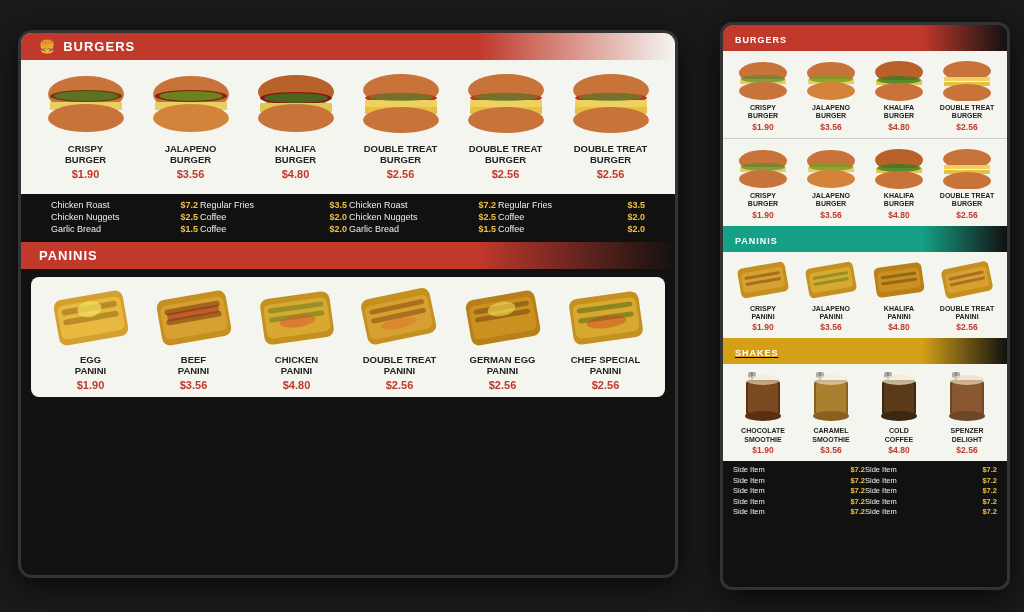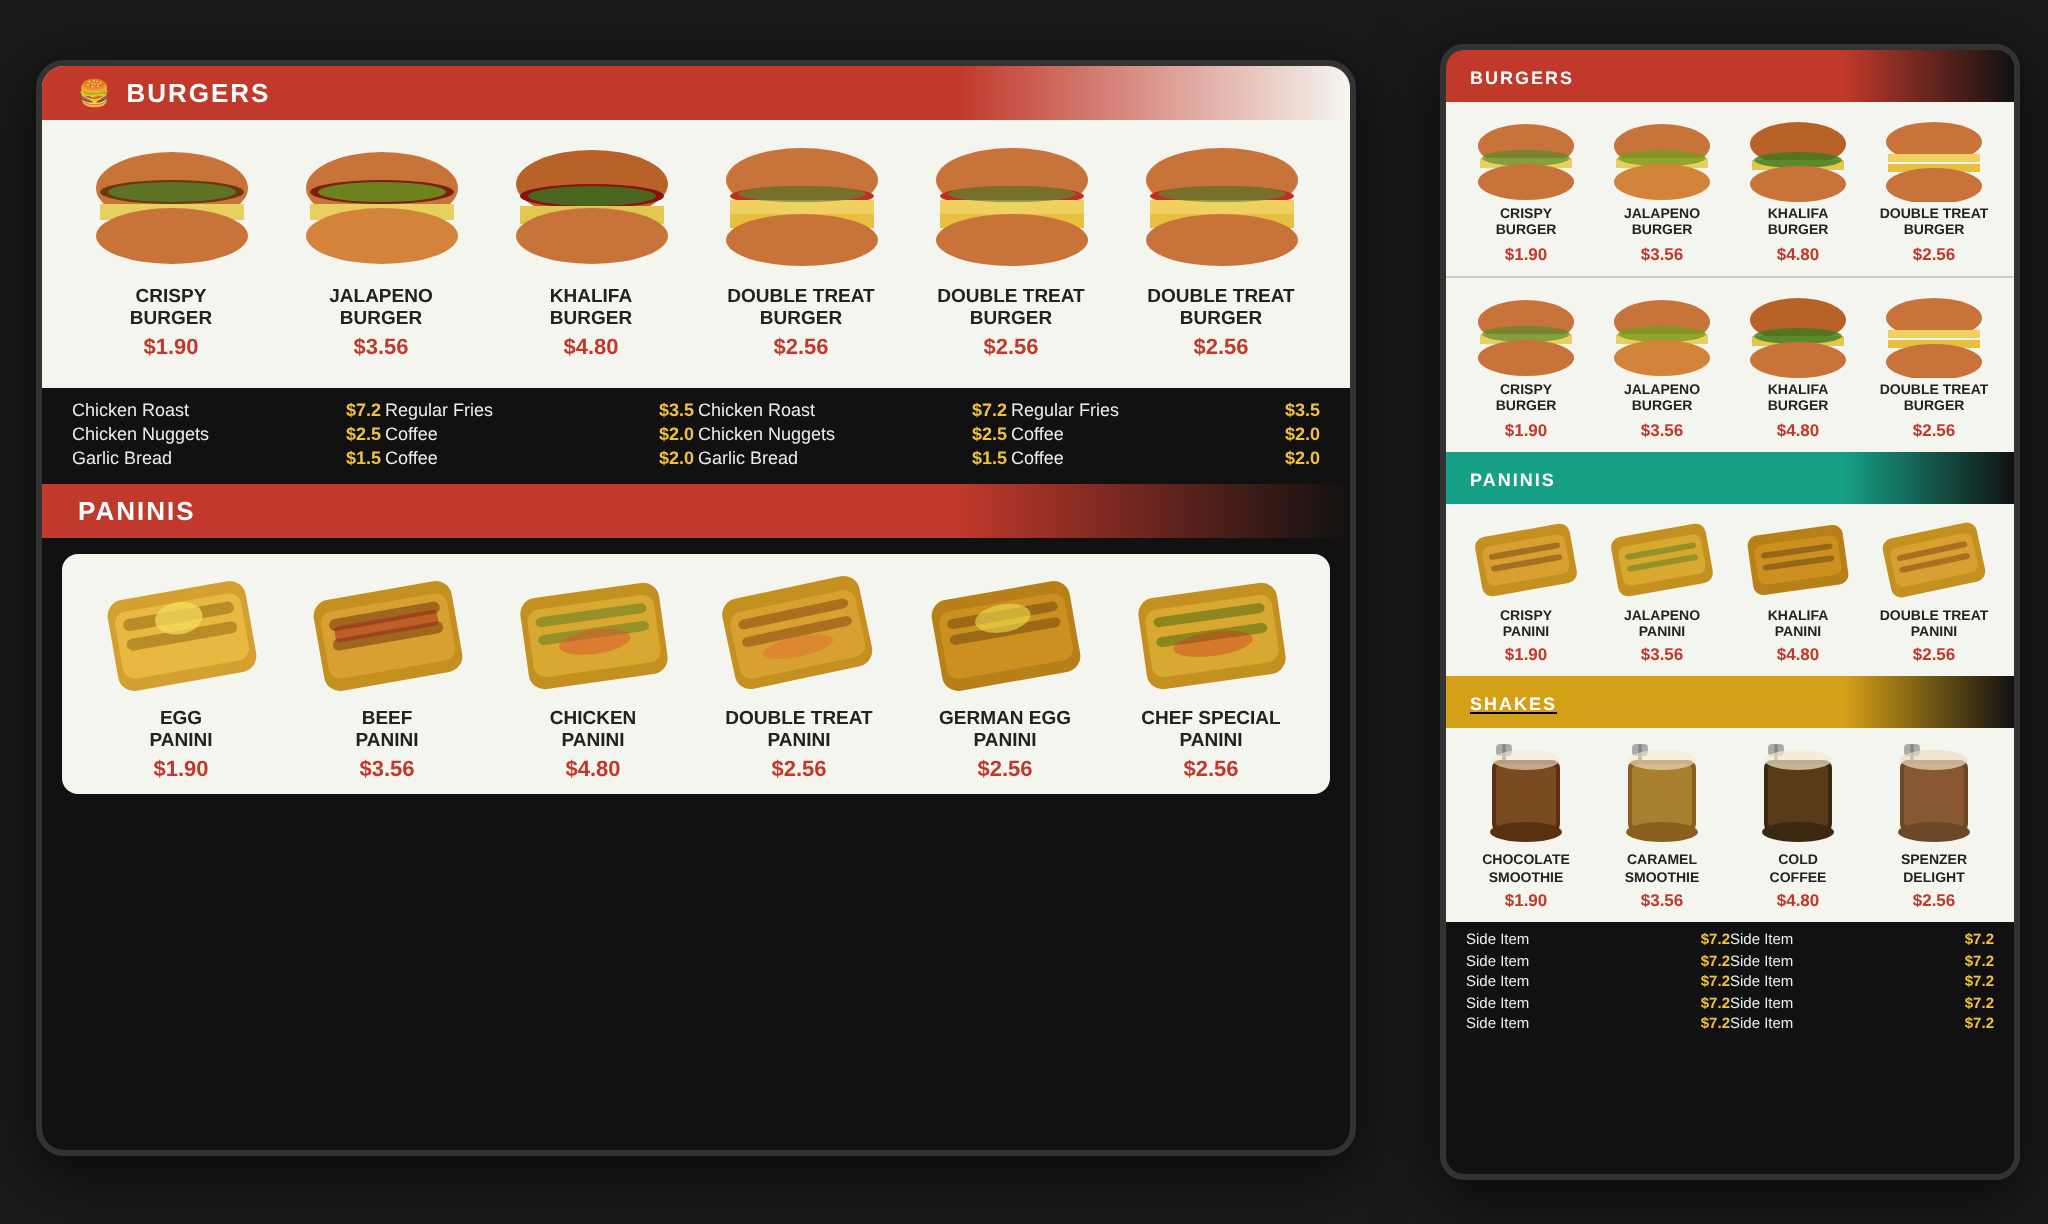--- a/index.html
+++ b/index.html
@@ -83,21 +83,21 @@
       font-size: 11px;
       font-weight: 900;
       color: #c0392b;
       margin-top: 2px;
     }
 
     
     .side-items-row {
       background: #111;
       display: flex;
-      padding: 6px 15px;
+      padding: 6px 30px;
       gap: 2px;
     }
     .side-col {
       flex: 1;
     }
     .side-item-row {
       display: flex;
       justify-content: space-between;
       margin-bottom: 2px;
     }

